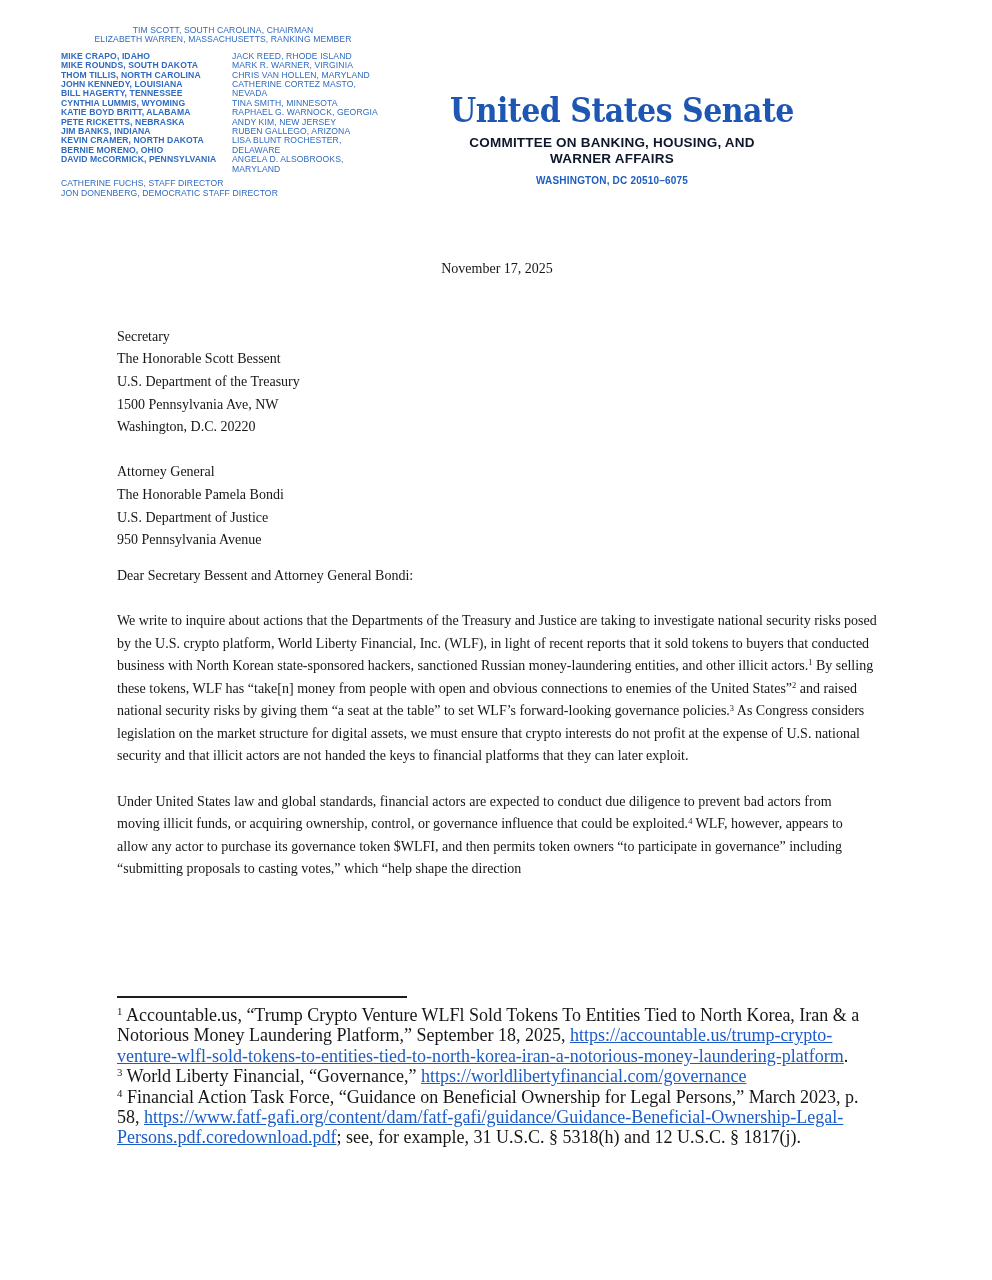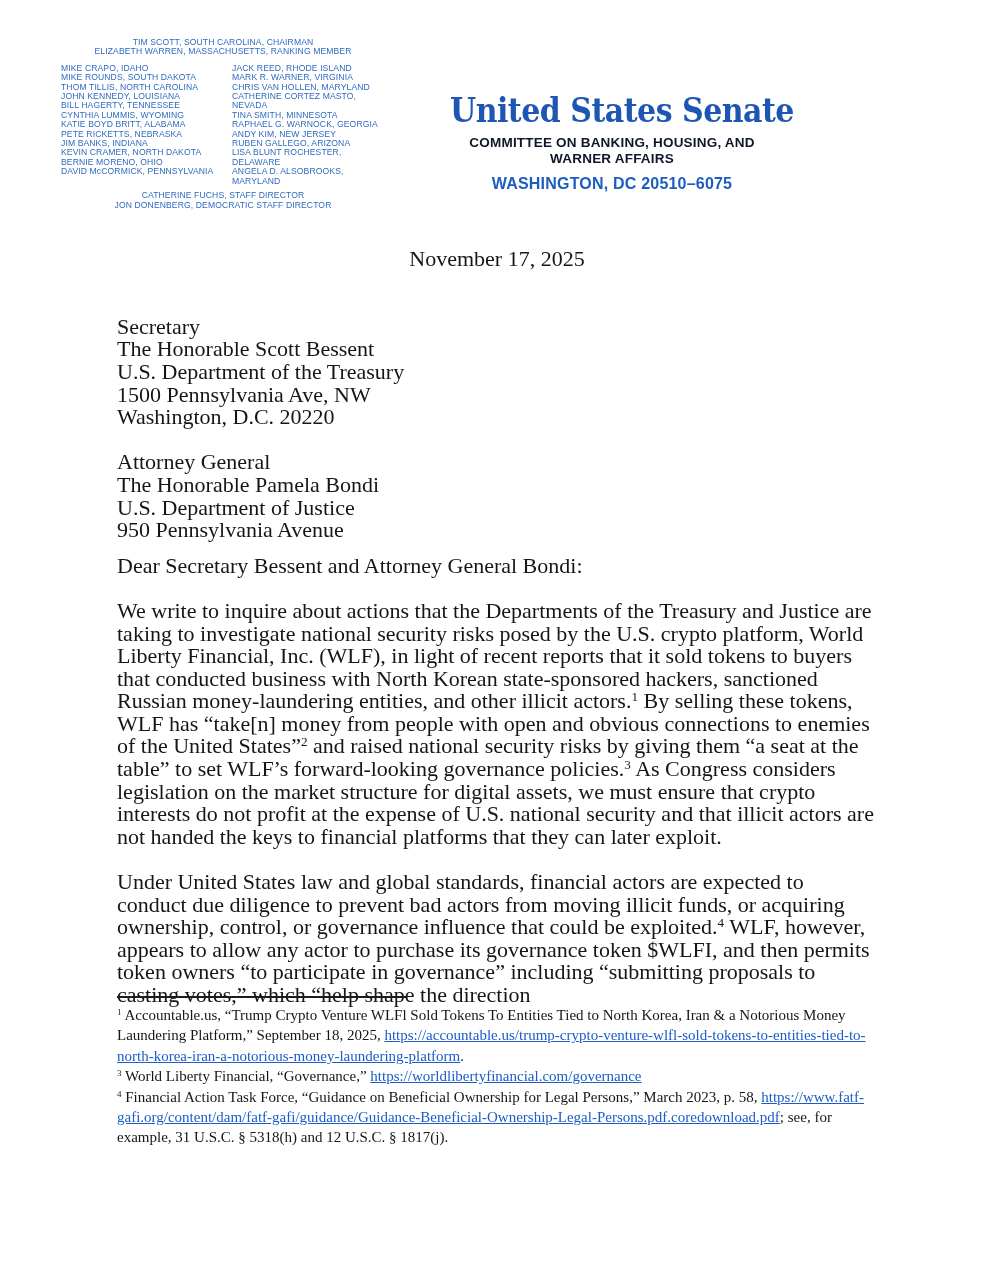--- a/index.html
+++ b/index.html
@@ -2,58 +2,58 @@
 <html><head>
 <meta charset="utf-8">
 <style>
   html,body{margin:0;padding:0;background:#ffffff;}
   .page{
     position:relative;width:992px;height:1280px;background:#ffffff;
     overflow:hidden;font-family:"Liberation Serif",serif;color:#161616;
   }
   
   .letterhead{
-    position:absolute;left:61px;top:38px;width:324px;
+    position:absolute;left:61px;top:26px;width:324px;
     font-family:"Liberation Sans",sans-serif;
     font-size:8.6px;line-height:9.4px;color:#2f6ac0;letter-spacing:.1px;
   }
   .lh-top{text-align:center;margin-bottom:7px;}
   .lh-cols{display:flex;text-align:left;}
-  .lh-col-left{width:171px;flex:none;}
+  .lh-col-left{width:171px;flex:none;font-weight:bold;}
   .lh-col-right{flex:1;}
-  .lh-staff{margin-top:5px;text-align:center;}
+  .lh-staff{margin-top:5px;text-align:left;}
   
   .senate-block{position:absolute;left:450px;top:92px;width:324px;text-align:center;}
   .senate-title{
     font-family:"DejaVu Serif",serif;font-weight:bold;font-size:30px;line-height:34px;
     color:#1e56b4;letter-spacing:-.5px;transform:scaleY(1.12);transform-origin:center top;
     white-space:nowrap;
   }
   .senate-committee{
     margin-top:9px;font-family:"Liberation Sans",sans-serif;font-weight:bold;
     font-size:13.5px;line-height:16px;color:#0f172a;letter-spacing:.2px;
   }
   .senate-address{
     margin-top:8px;font-family:"Liberation Sans",sans-serif;font-weight:bold;
-    font-size:16px;color:#1d5dc0;letter-spacing:.2px;
+    font-size:10px;color:#1d5dc0;letter-spacing:.2px;
   }
   
   .content{
-    position:absolute;left:117px;top:248px;width:760px;
-    font-size:22px;line-height:22.6px;
+    position:absolute;left:117px;top:258px;width:760px;
+    font-size:14px;line-height:22.6px;
   }
   .date-line{text-align:center;}
   .addr{margin-top:22.6px;}
   .addr-first{margin-top:45.2px;}
   .salutation{margin-top:13px;}
   .para{margin:22.6px 0 0 0;text-align:left;}
   
   .footnotes{
     position:absolute;left:117px;top:996px;width:760px;
-    font-size:15px;line-height:20.4px;
+    font-size:18px;line-height:20.4px;
   }
   .fn-rule{width:290px;border:none;border-top:2px solid #1c1c1c;margin:0 0 7px 0;}
   .fn a,.doc-link{color:#1b5cc8;text-decoration:underline;overflow-wrap:break-word;}
   sup{font-size:.6em;line-height:0;position:relative;top:-.55em;vertical-align:baseline;}
   em{font-style:italic;}
 </style>
 </head>
 <body>
 
 <div class="page">

